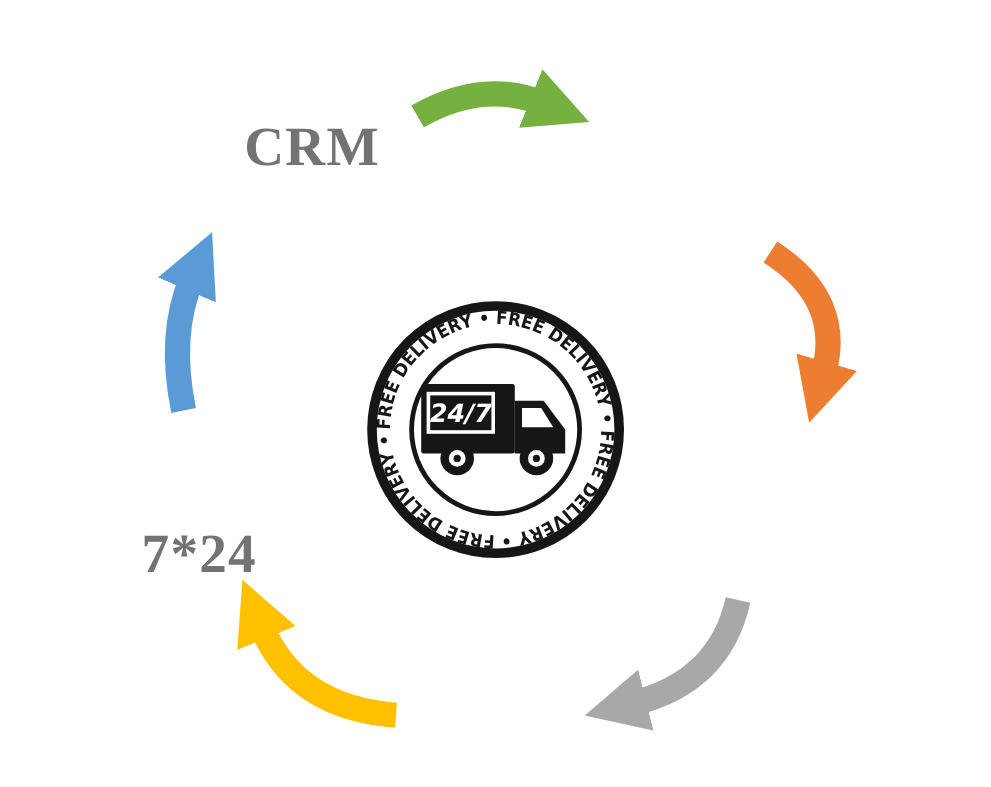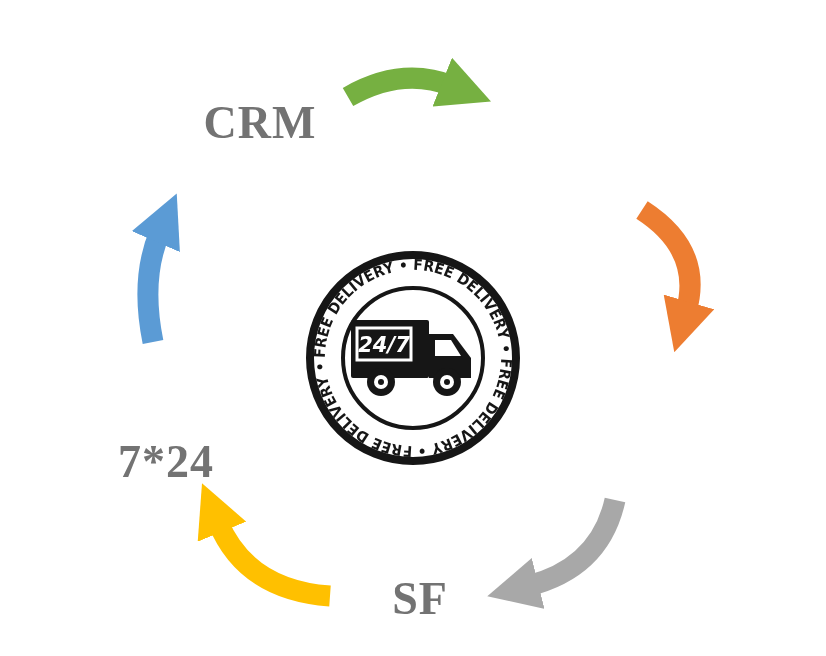--- a/index.html
+++ b/index.html
@@ -106,16 +106,15 @@
         <g>
           <circle cx="34" cy="16" r="14" fill="#161616"></circle>
           <circle cx="34" cy="16" r="7" fill="#ffffff"></circle>
           <circle cx="34" cy="16" r="3" fill="#161616"></circle>
         </g>
       </g>
     </g>
   </svg>
 
   <div class="node-label label-crm">CRM</div>
-  <div class="node-label label-sf">SF</div>
   <div class="node-label label-724">7*24</div>
 
 </div>
 
 </body></html>

